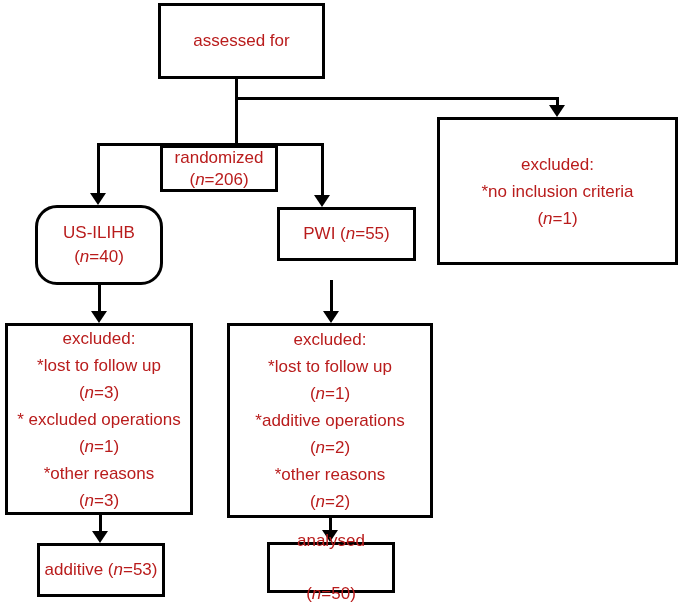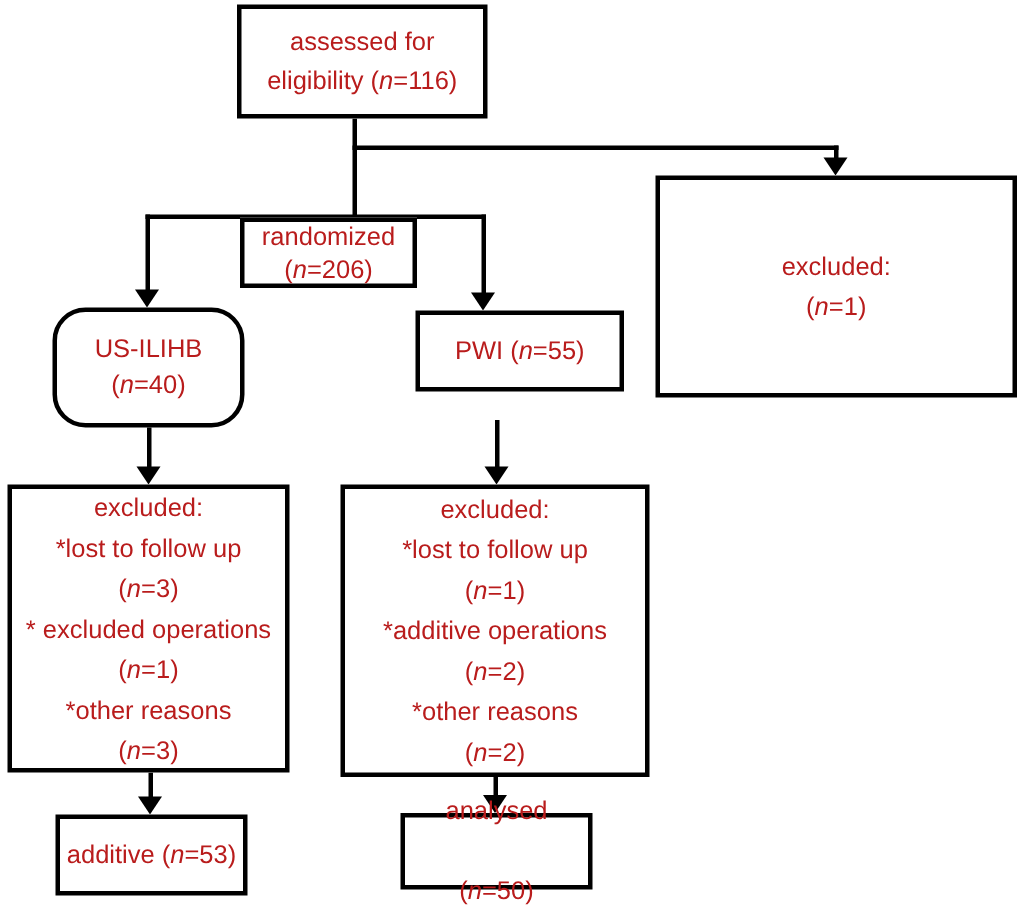--- a/index.html
+++ b/index.html
@@ -78,30 +78,30 @@
   <div class="conn" style="left:330px; top:280px; width:3px; height:32px;"></div>
   <div class="arrowhead" style="left:323px; top:311px;"></div>
 
   <div class="conn" style="left:99px; top:515px; width:3px; height:17px;"></div>
   <div class="arrowhead" style="left:92px; top:531px;"></div>
   <div class="conn" style="left:329px; top:518px; width:3px; height:13px;"></div>
   <div class="arrowhead" style="left:322px; top:530px;"></div>
 
   <div class="box" id="box-assessed">
       <div class="tline"><span>assessed for</span></div>
-      <div class="tline"><span>eligibility (</span><i>n</i><span>=116)</span></div>
     </div>
 
   <div class="box" id="box-randomized">
       <div class="tline"><span>randomized</span></div>
       <div class="tline"><span>(</span><i>n</i><span>=206)</span></div>
     </div>
 
   <div class="box" id="box-excluded-right">
       <div class="tline"><span>excluded:</span></div>
+      <div class="tline"><span>*no inclusion criteria</span></div>
       <div class="tline"><span>(</span><i>n</i><span>=1)</span></div>
     </div>
 
   <div class="box" id="box-us-ilihb">
       <div class="tline"><span>US-ILIHB</span></div>
       <div class="tline"><span>(</span><i>n</i><span>=40)</span></div>
     </div>
 
   <div class="box" id="box-pwi">
       <div class="tline"><span>PWI (</span><i>n</i><span>=55)</span></div>

